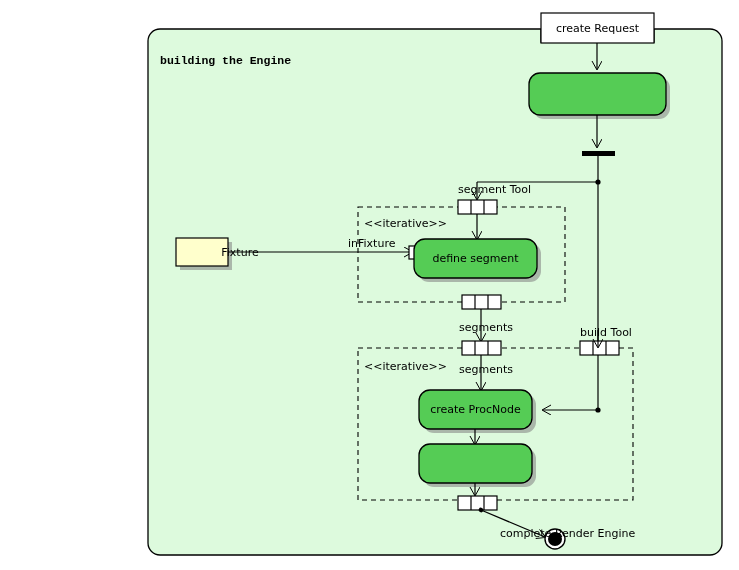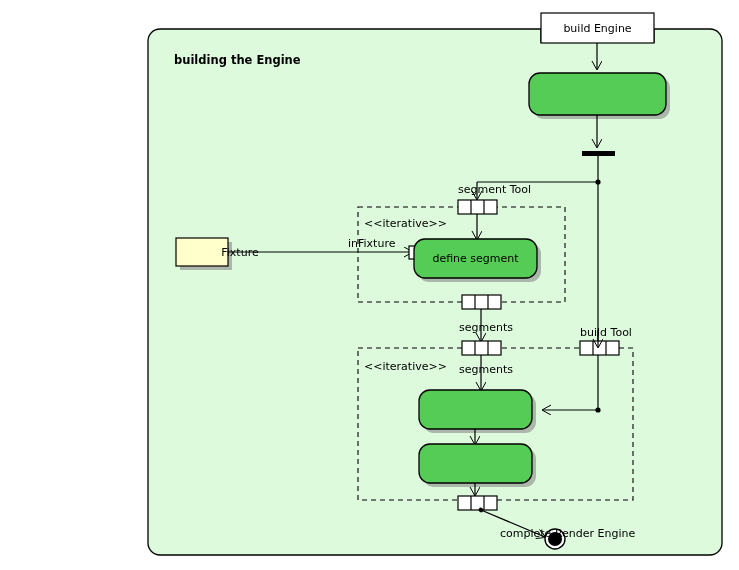--- a/index.html
+++ b/index.html
@@ -138,29 +138,30 @@
     </g>
 
     <line x1="481" y1="510" x2="545" y2="537" stroke="#000" stroke-width="1.2" marker-start="url(#arrDot)" marker-end="url(#arrOpen)"></line>
 
     <g>
       <circle cx="555" cy="539" r="10" fill="#ffffff" stroke="#000" stroke-width="1.4"></circle>
       <circle cx="555" cy="539" r="7" fill="#000"></circle>
     </g>
   </svg>
 
-  <div class="lbl lbl-bold" style="left:174px; top:55px;">building the Engine</div>
+  <div class="lbl lbl-bold" style="left:160px; top:55px;font-family:Liberation Mono, monospace;">building the Engine</div>
 
-  <div class="node-text" style="left:541px; top:13px; width:113px; height:30px;">build Engine</div>
+  <div class="node-text" style="left:541px; top:13px; width:113px; height:30px;">create Request</div>
 
 
   <div class="node-text" style="left:176px; top:238px; width:52px; height:28px;margin-left:38px;">Fixture</div>
 
   <div class="node-text" style="left:414px; top:239px; width:123px; height:39px;">define segment</div>
 
+  <div class="node-text" style="left:419px; top:390px; width:113px; height:39px;">create ProcNode</div>
 
 
   <div class="lbl" style="left:458px; top:184px;">segment Tool</div>
 
   <div class="lbl" style="left:364px; top:218px;">&lt;&lt;iterative&gt;&gt;</div>
 
   <div class="lbl" style="left:348px; top:238px;text-align:right;">inFixture</div>
 
   <div class="lbl" style="left:459px; top:322px;">segments</div>
 

